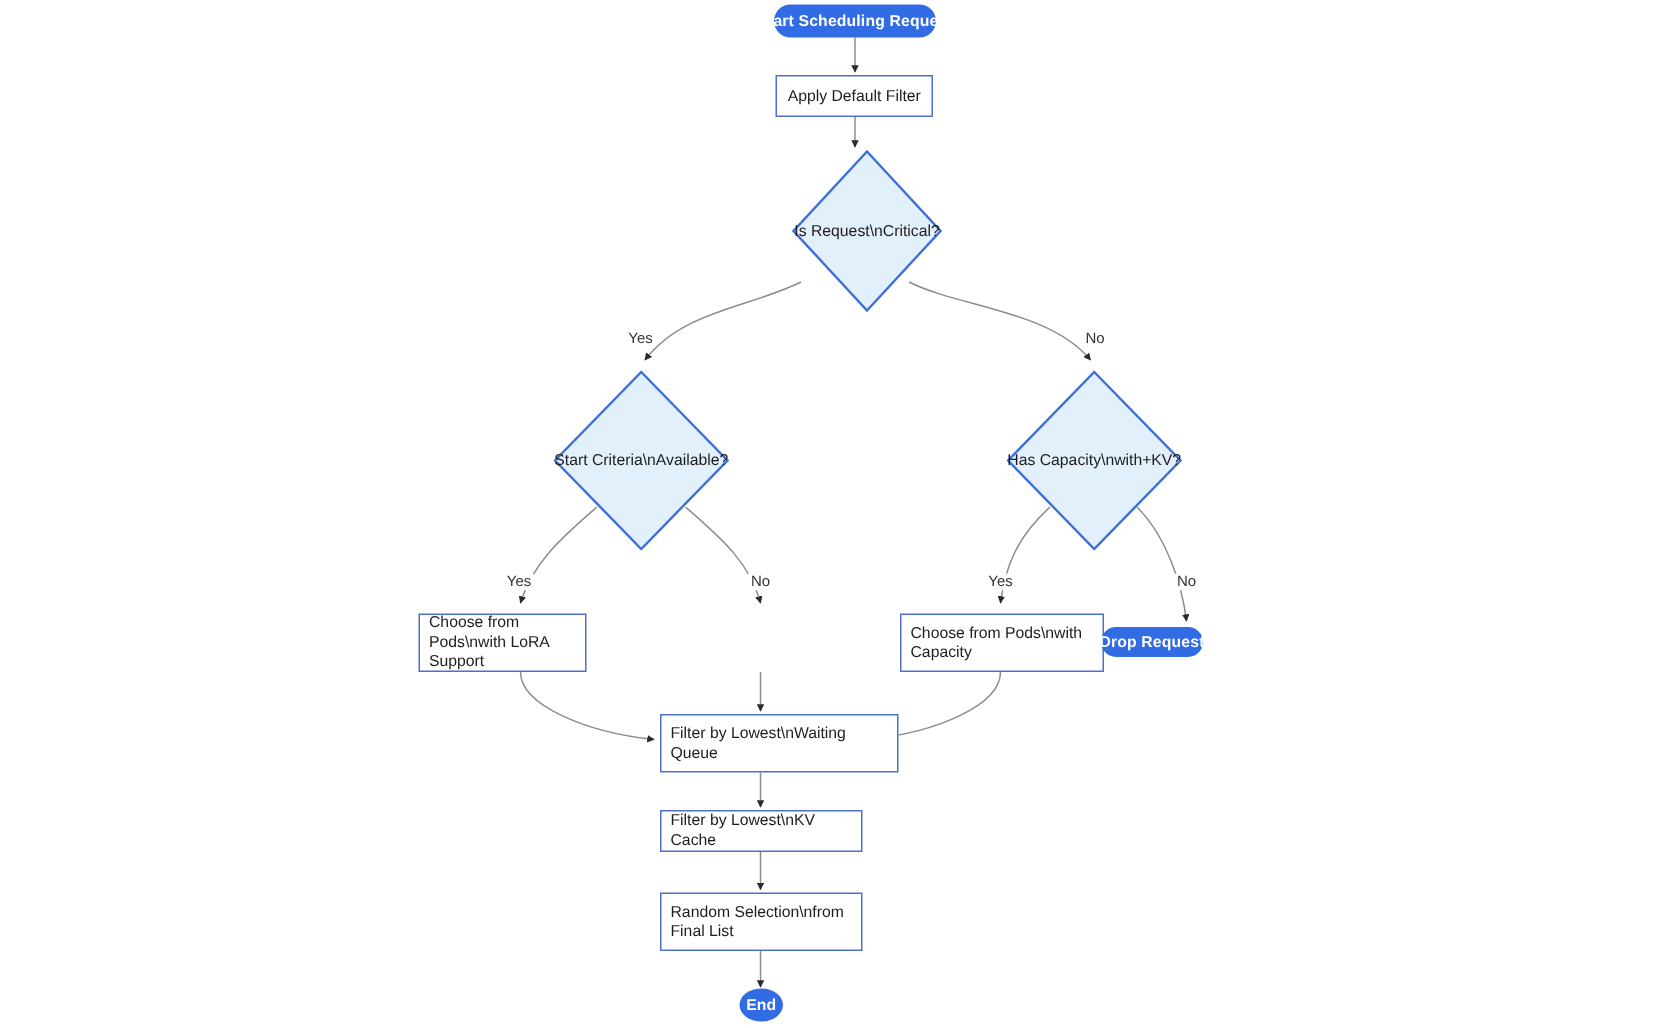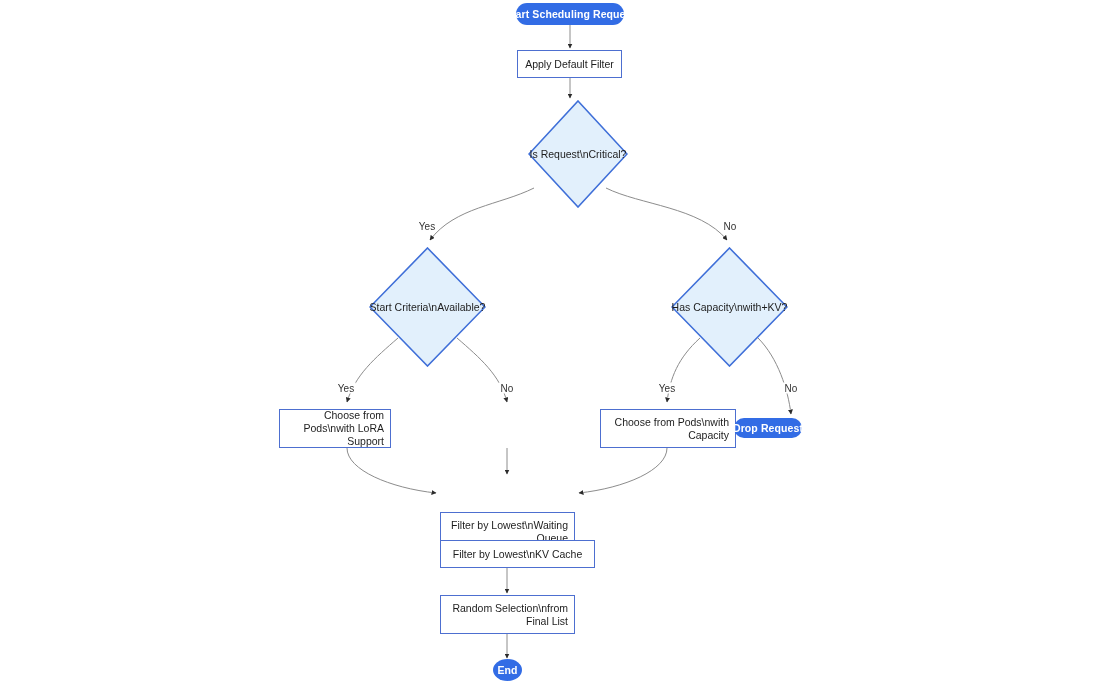--- a/index.html
+++ b/index.html
@@ -30,21 +30,21 @@
     fill: none;
     stroke: #8c8c8c;
     stroke-width: 1;
   }
   .node {
     position: absolute;
     box-sizing: border-box;
     display: flex;
     align-items: center;
     justify-content: center;
-    text-align: right;
+    text-align: left;
   }
   
   .terminal {
     background: #326ce5;
     color: #ffffff;
     font-size: 10.5px;
     font-weight: bold;
     border-radius: 999px;
     letter-spacing: 0.1px;
     white-space: nowrap;
@@ -180,25 +180,25 @@
 
 
   <div class="node process" style="left:600px; top:409px; width:136px; height:39px;">
     <span>Choose from Pods\nwith Capacity</span>
   </div>
 
   <div class="node terminal" style="left:734px; top:418px; width:68px; height:20px;">
     <span>Drop Request</span>
   </div>
 
-  <div class="node process" style="left:440px; top:476px; width:135px; height:39px;margin-top:36px;">
+  <div class="node process" style="left:440px; top:476px; width:159px; height:39px;">
     <span>Filter by Lowest\nWaiting Queue</span>
   </div>
 
-  <div class="node process" style="left:440px; top:540px; width:155px; height:28px;">
+  <div class="node process" style="left:440px; top:540px; width:135px; height:28px;">
     <span>Filter by Lowest\nKV Cache</span>
   </div>
 
   <div class="node process" style="left:440px; top:595px; width:135px; height:39px;">
     <span>Random Selection\nfrom Final List</span>
   </div>
 
   <div class="node terminal-round" style="left:493px; top:659px; width:29px; height:22px;">
     <span>End</span>
   </div>

